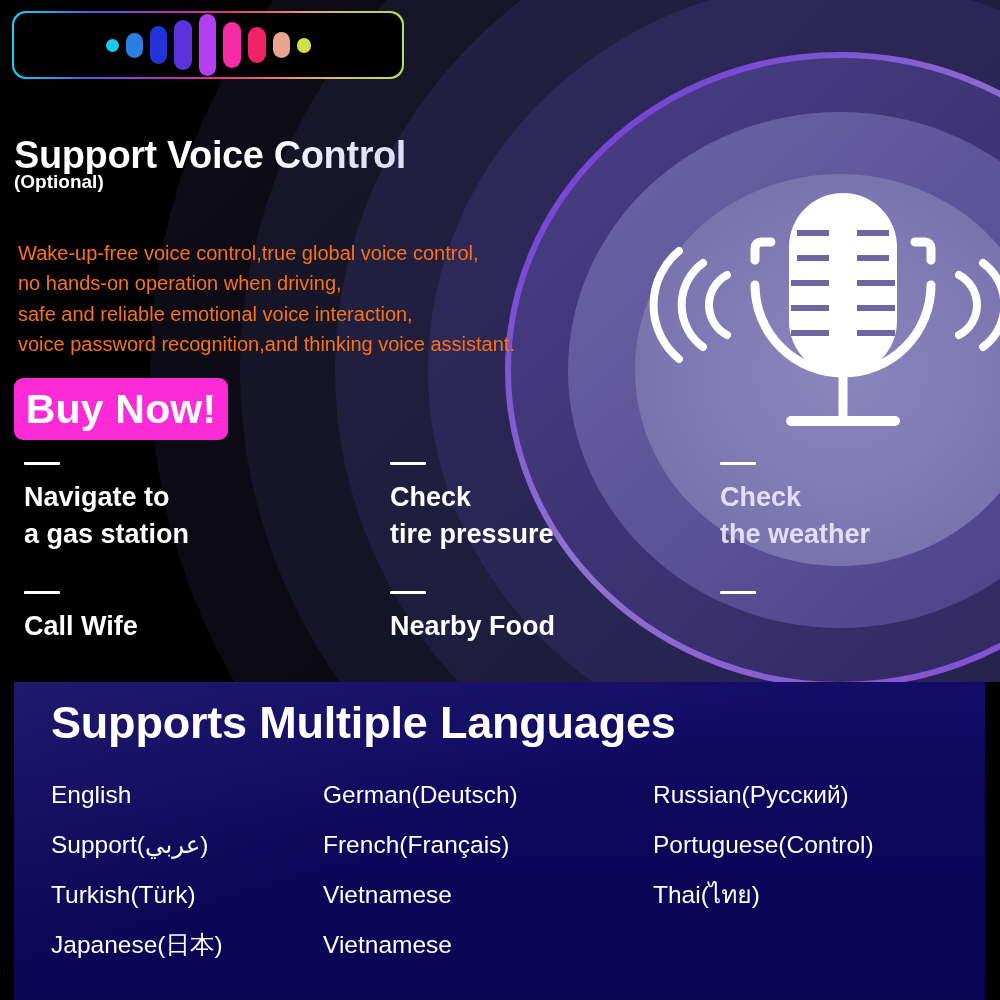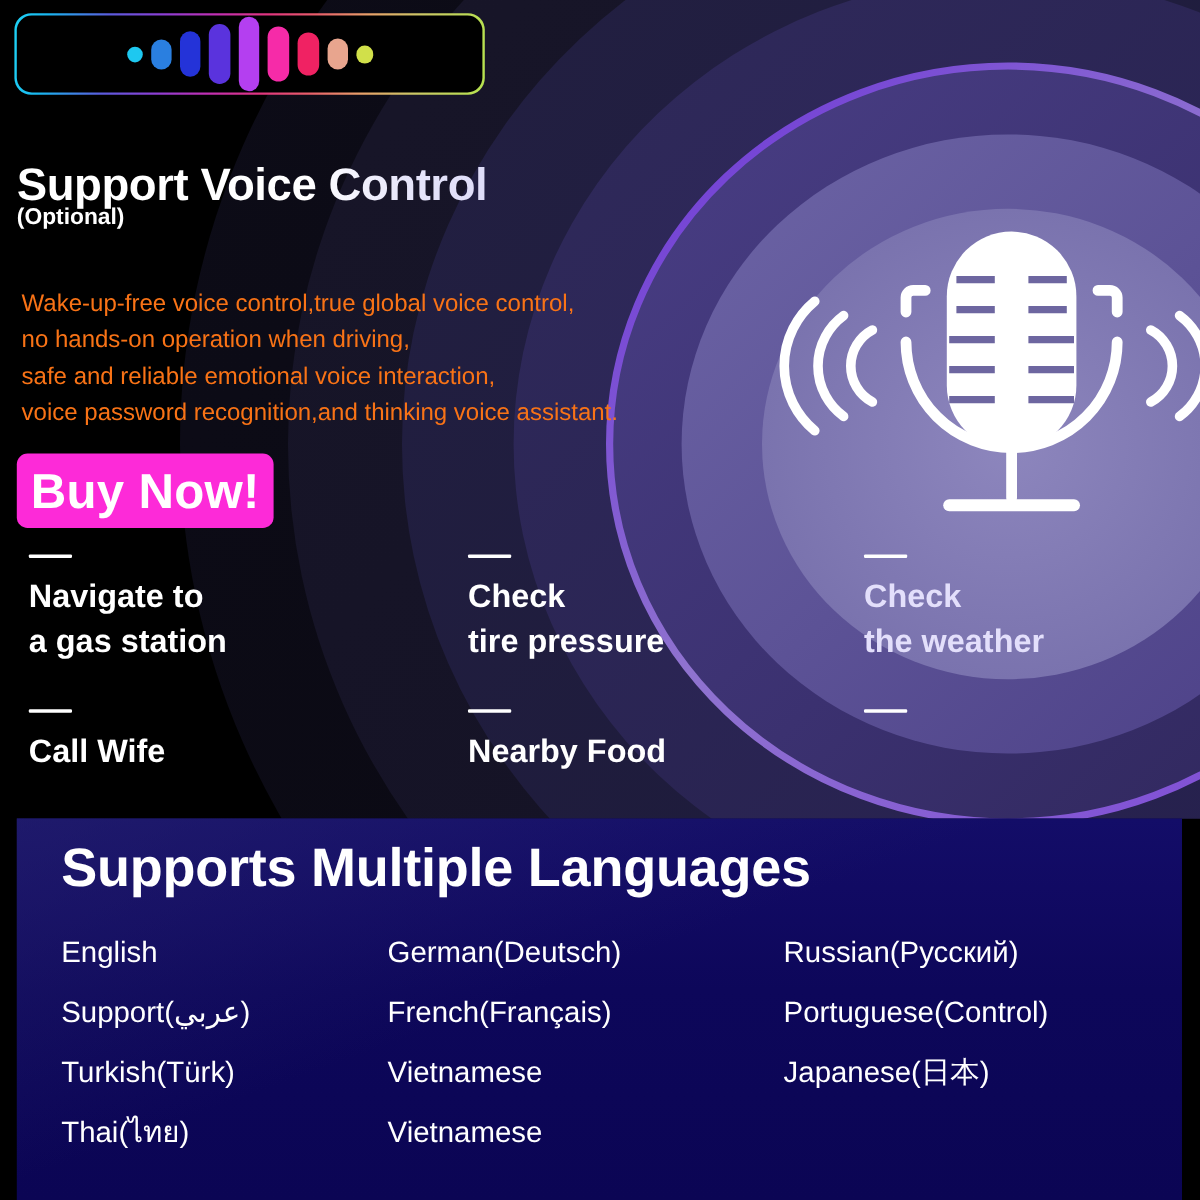--- a/index.html
+++ b/index.html
@@ -363,19 +363,19 @@
       <div class="lang-item">German(Deutsch)</div>
       <div class="lang-item">Russian(Русский)</div>
 
       <div class="lang-item">Support(عربي)</div>
       <div class="lang-item">French(Français)</div>
       <div class="lang-item">Portuguese(Control)</div>
 
       <div class="lang-item">Turkish(Türk)</div>
       <div class="lang-item">Vietnamese</div>
 
+      <div class="lang-item">Thai(ไทย)</div>
       <div class="lang-item">Japanese(日本)</div>
-      <div class="lang-item">Thai(ไทย)</div>
       <div class="lang-item">Vietnamese</div>
     </div>
   </div>
 
 </div>
 
 </body></html>

